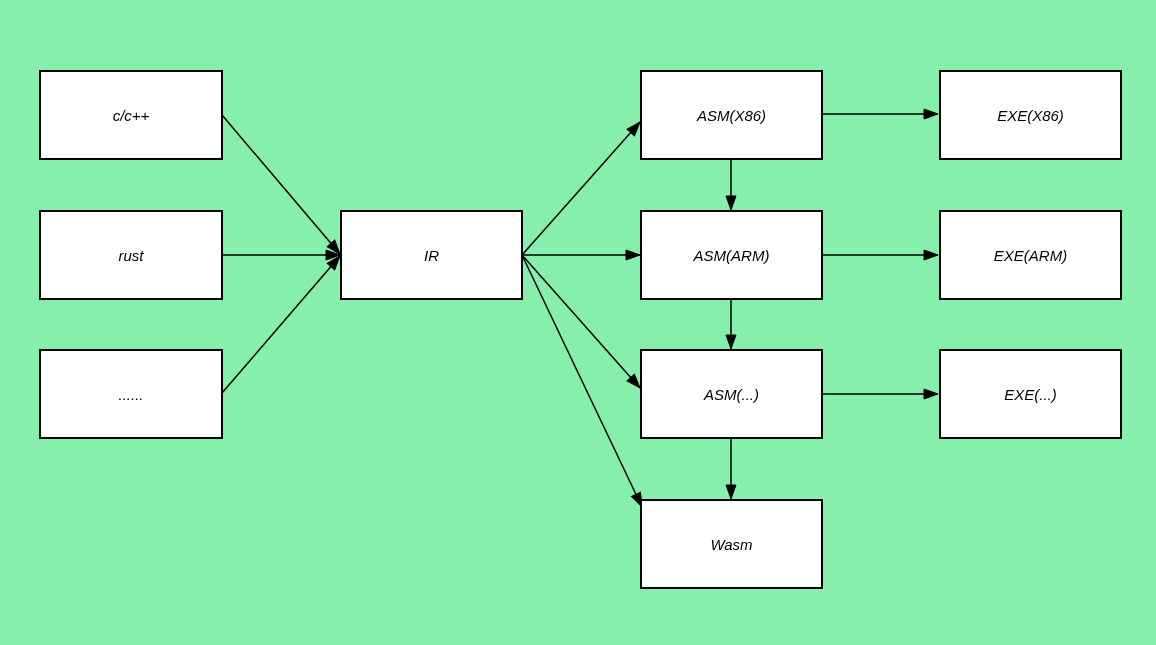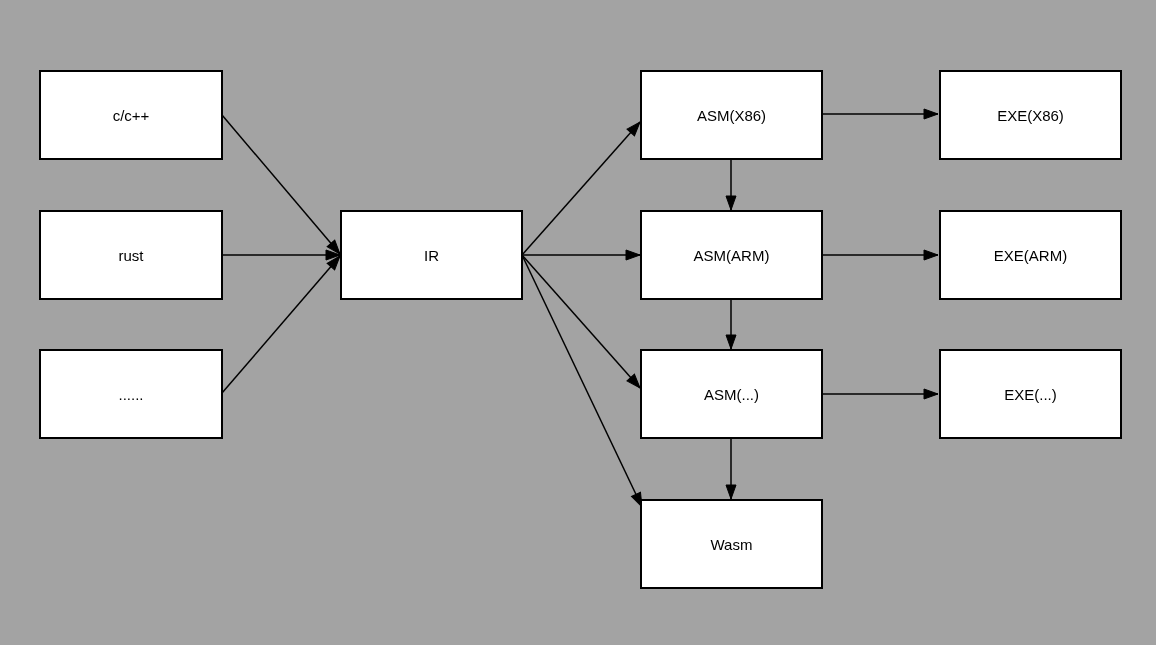--- a/index.html
+++ b/index.html
@@ -5,22 +5,23 @@
   html, body {
     margin: 0;
     padding: 0;
     background: #ffffff;
     font-family: "Liberation Sans", sans-serif;
   }
   #stage {
     position: relative;
     width: 1156px;
     height: 645px;
-    background: #a3a3a3;
+    background: #86efac;
     overflow: hidden;
+    font-style: italic;
   }
   svg text {
     font-family: "Liberation Sans", sans-serif;
     font-size: 15px;
     fill: #000000;
   }
   svg rect.node-box {
     fill: #ffffff;
     stroke: #000000;
     stroke-width: 2;

